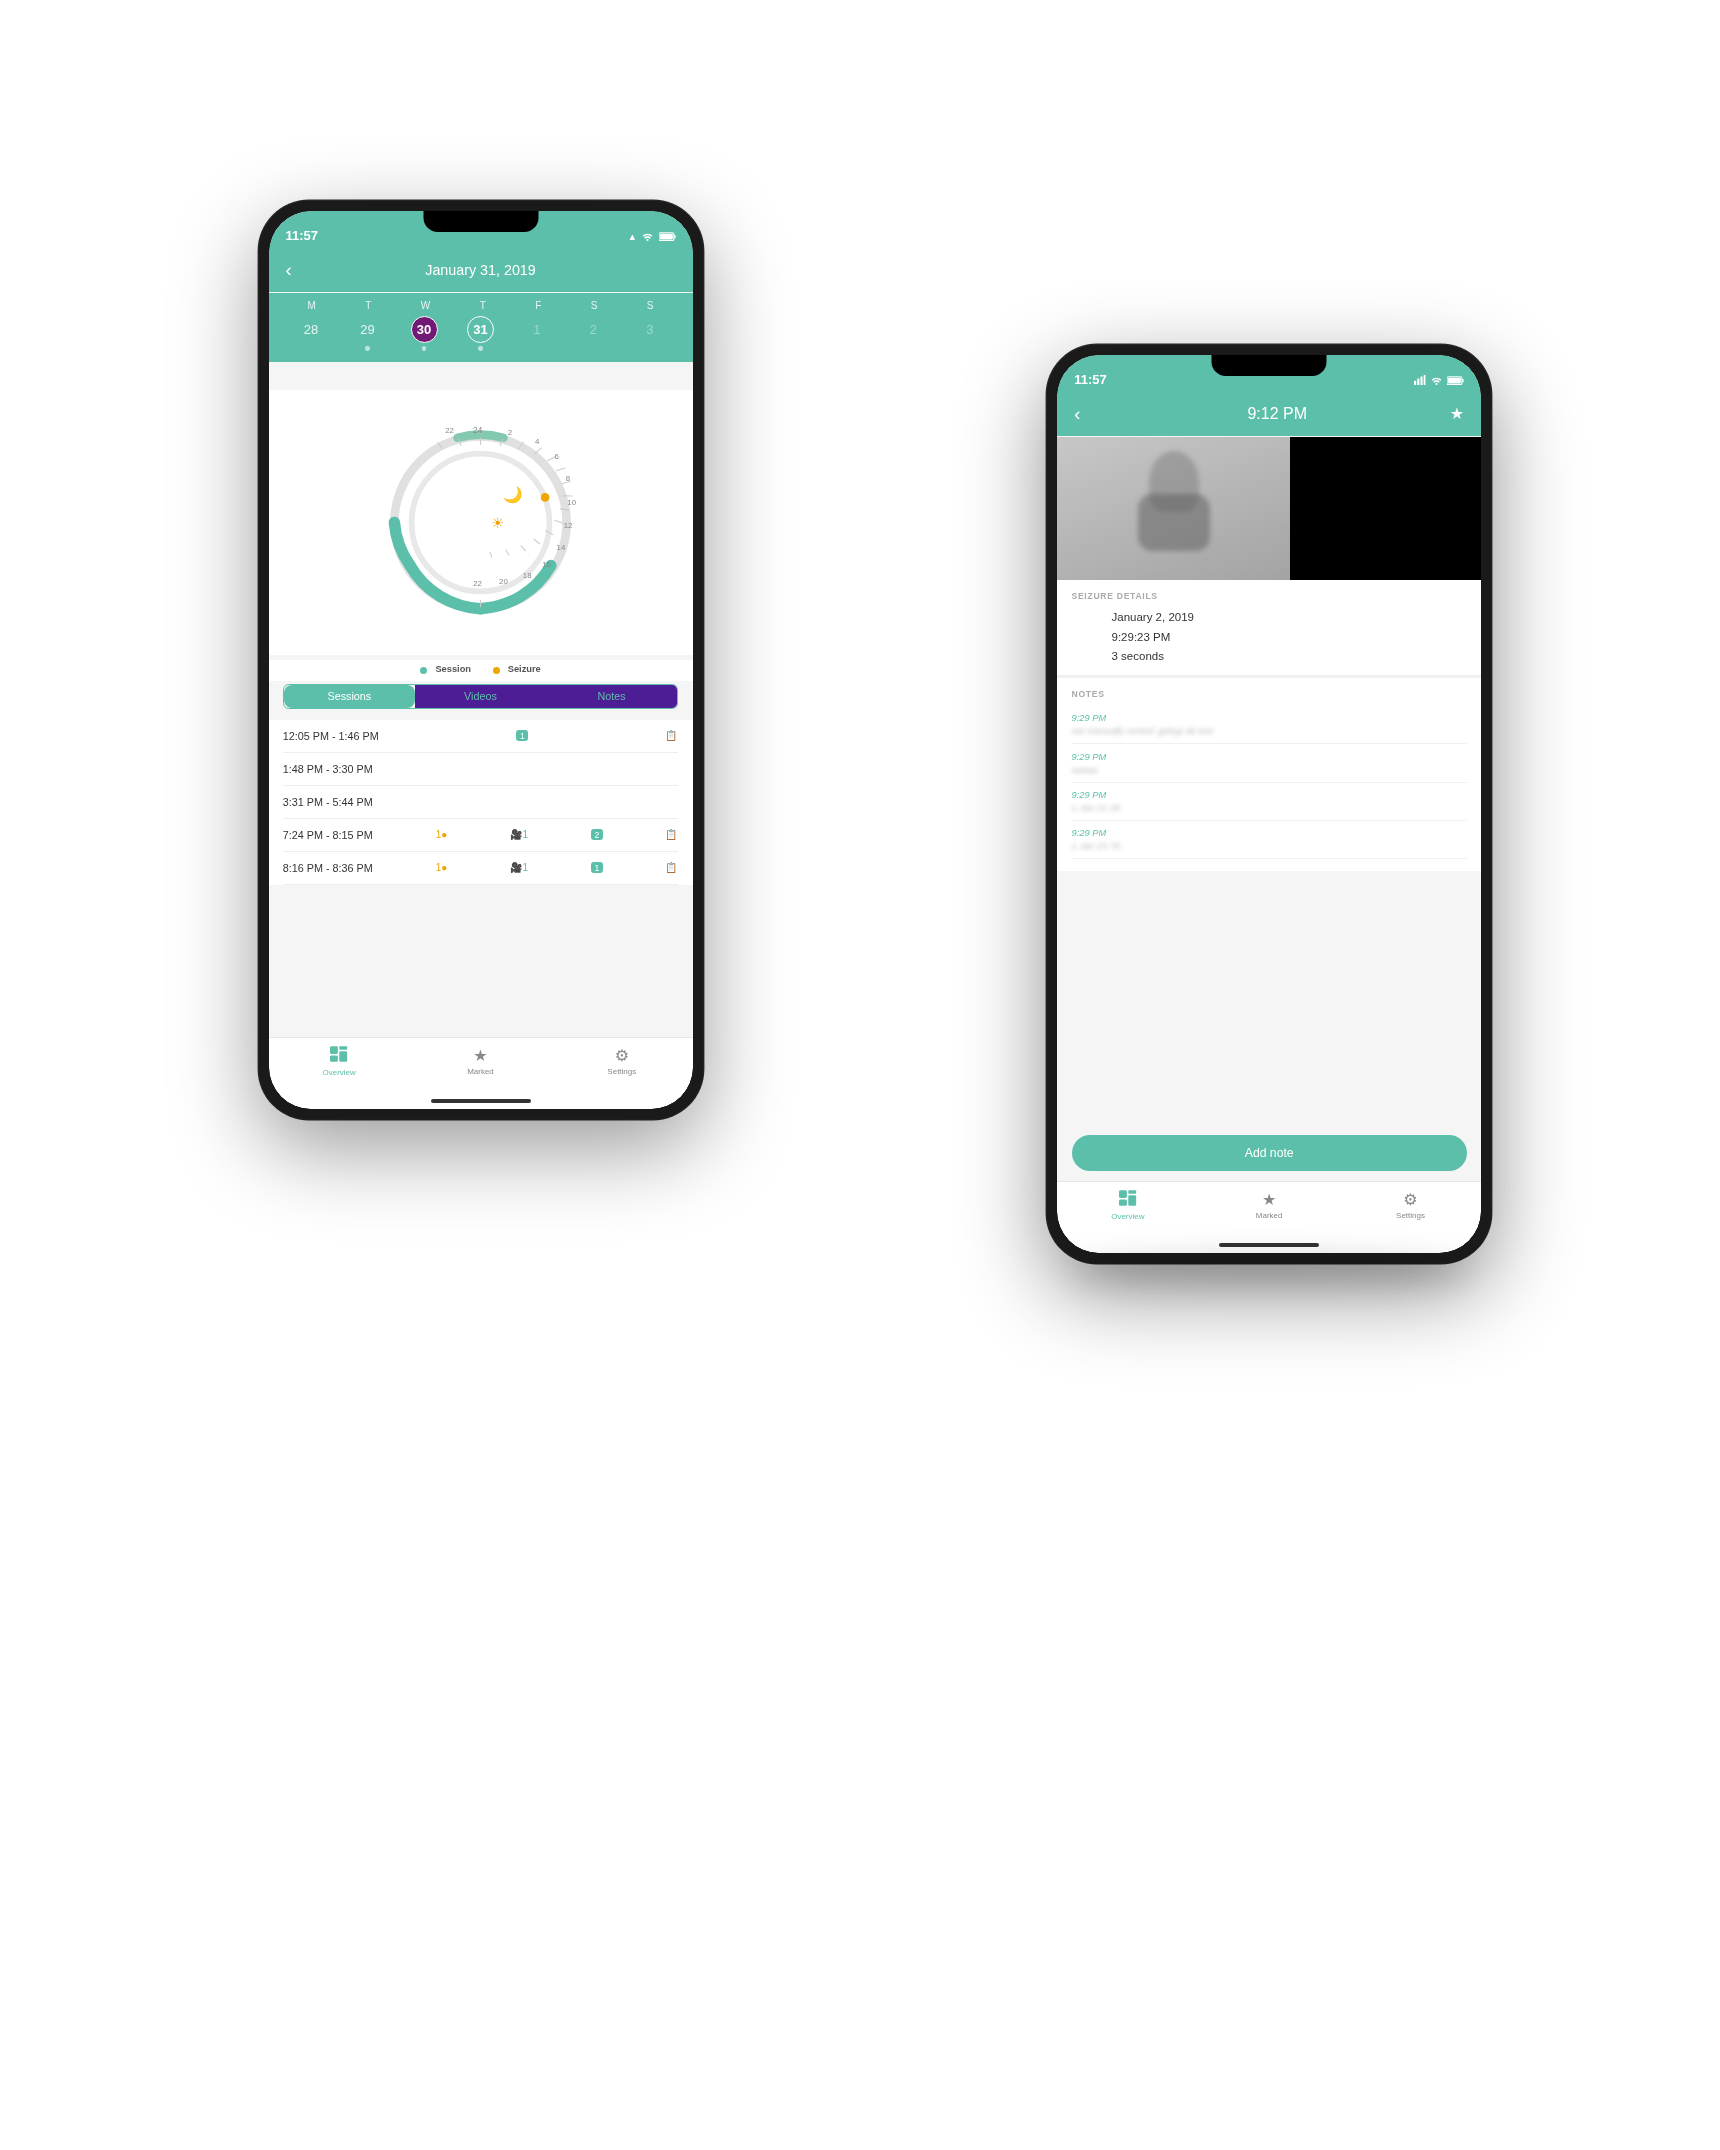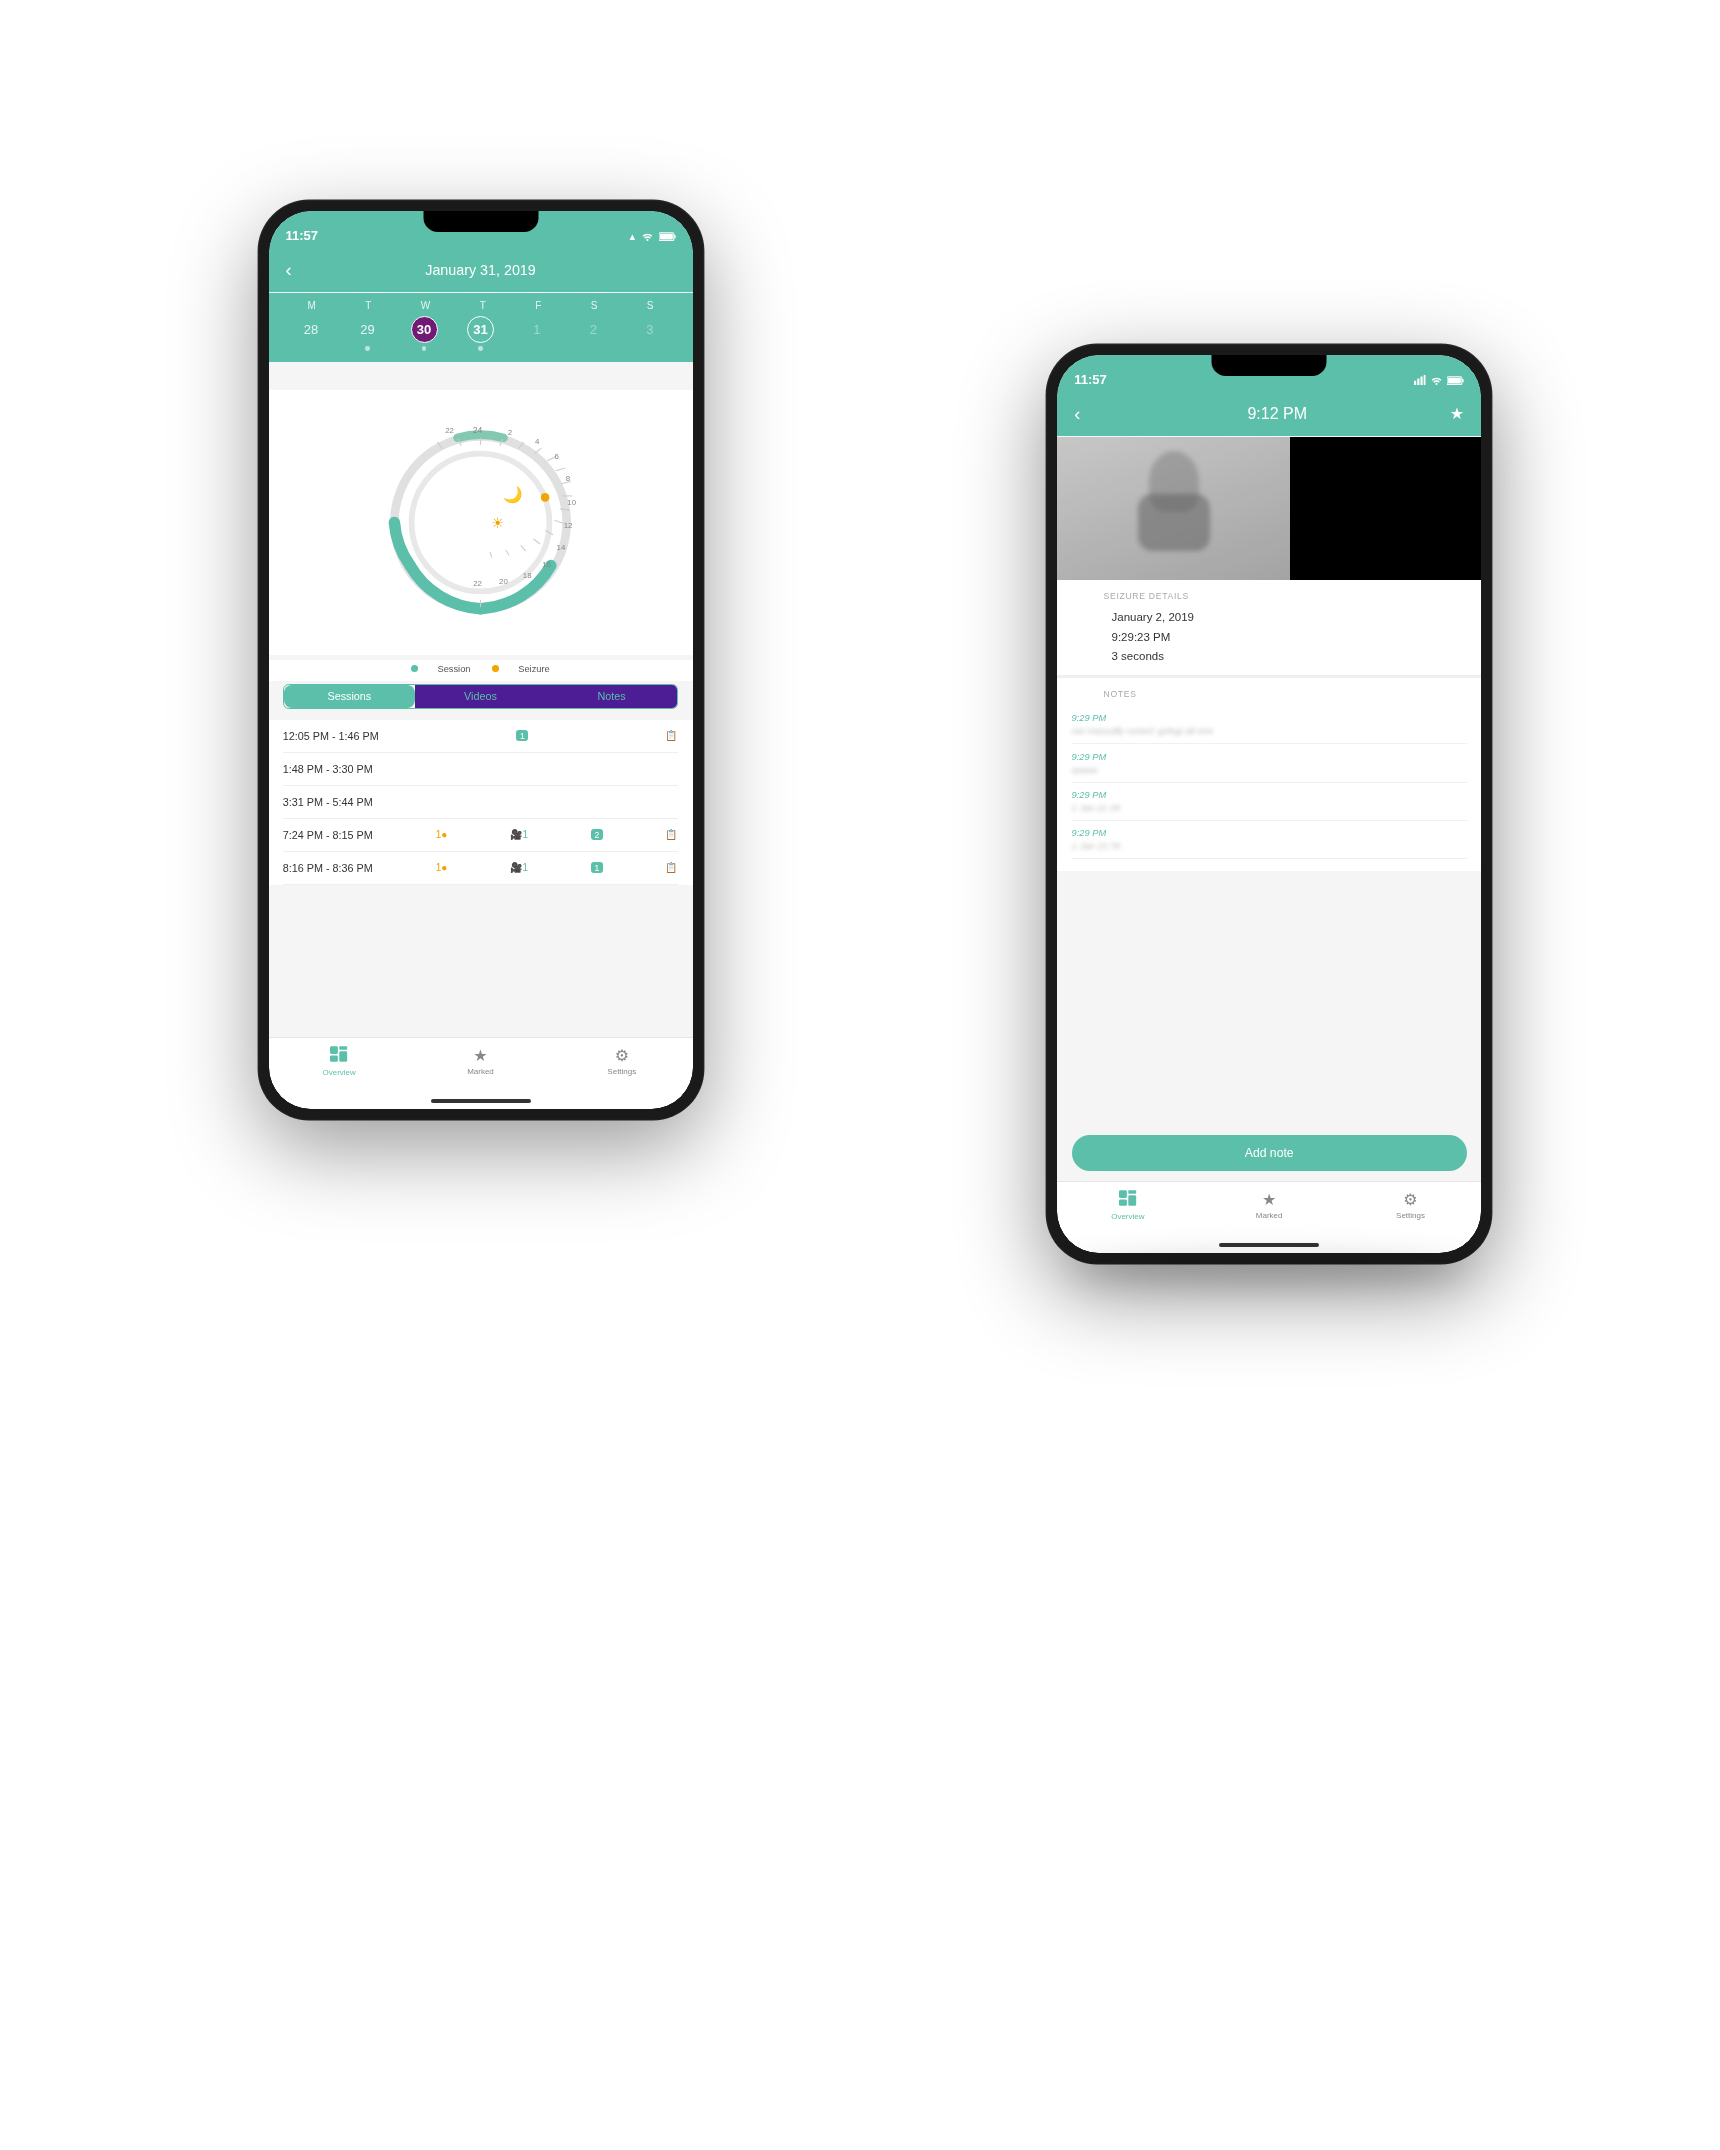--- a/index.html
+++ b/index.html
@@ -177,24 +177,25 @@
       position: absolute;
       top: 449px; left: 0; right: 0;
       display: flex;
       justify-content: center;
       gap: 21.5px;
       background: white;
       padding: 4.3px 0 7.2px;
     }
     .legend-item {
       display: flex;
-      align-items: center;
-      gap: 19px;
+      align-items: flex-end;
+      gap: 8px;
       font-size: 9.3px;
       color: #555;
+      font-weight: bold;
     }
     .legend-dot {
       width: 7.2px; height: 7.2px;
       border-radius: 50%;
     }
 
     
     .tabs1 {
       position: absolute;
       top: 473px; left: 14.3px; right: 14.3px;
@@ -400,24 +401,23 @@
     .seizure-details {
       position: absolute;
       top: 225px; left: 0; right: 0;
       background: white;
       padding: 11.5px 14.3px;
     }
     .section-label {
       font-size: 8.6px;
       color: #aaa;
       letter-spacing: 0.7px;
-      font-weight: 400;
+      font-weight: 700;
       margin-bottom: 7.2px;
       text-transform: uppercase;
-      margin-left: 32px;
     }
     .detail-line {
       font-size: 11.5px;
       color: #333;
       line-height: 1.7;
       margin-left: 40px;
     }
 
     
     .notes-section {

